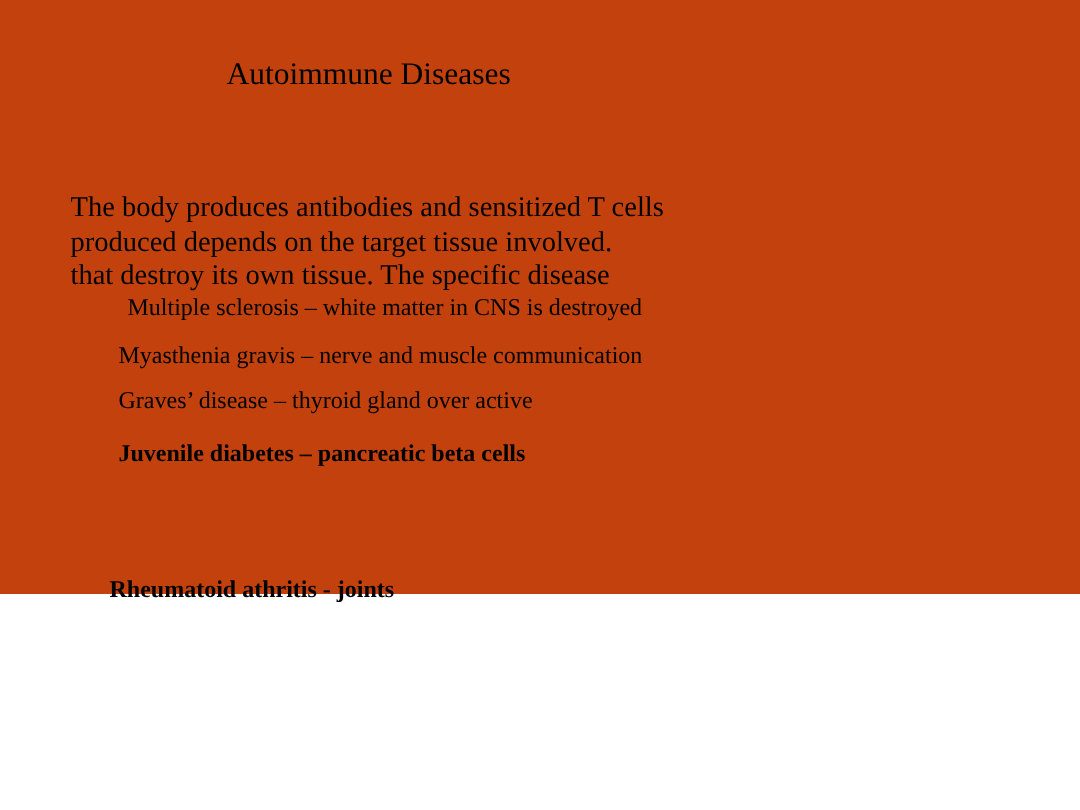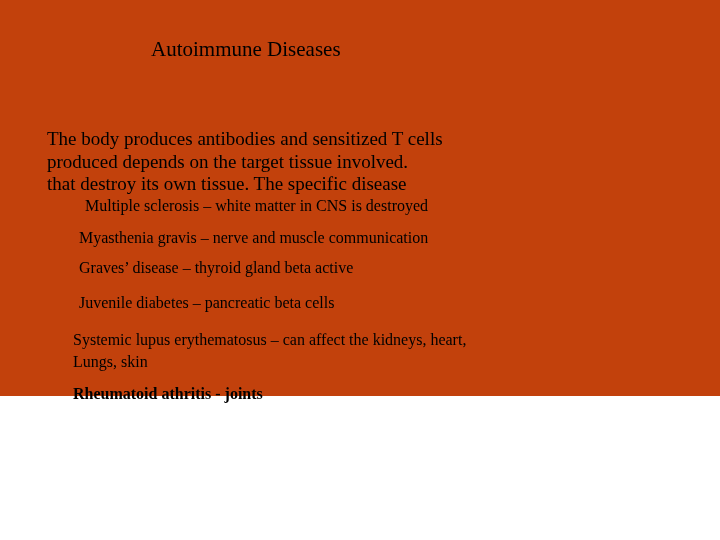--- a/index.html
+++ b/index.html
@@ -59,28 +59,24 @@
 
   <div class="item" style="left:85px; top:195px;">
     <div>Multiple sclerosis – white matter in CNS is destroyed</div>
   </div>
 
   <div class="item" style="left:79px; top:227px;text-align:right;">
     <div>Myasthenia gravis – nerve and muscle communication</div>
   </div>
 
   <div class="item" style="left:79px; top:257px;">
-    <div>Graves’ disease – thyroid gland beta active</div>
+    <div>Graves’ disease – thyroid gland over active</div>
   </div>
 
-  <div class="item" style="left:79px; top:292px;">
+  <div class="item" style="left:79px; top:292px;font-weight:bold;">
     <div>Juvenile diabetes – pancreatic beta cells</div>
   </div>
 
-  <div class="item" style="left:73px; top:329px; line-height:22px;">
-    <div>Systemic lupus erythematosus – can affect the kidneys, heart,</div>
-    <div>Lungs, skin</div>
-  </div>
 
   <div class="item" style="left:73px; top:383px;font-weight:bold;">
     <div>Rheumatoid athritis - joints</div>
   </div>
 </div>
 
 </body></html>

